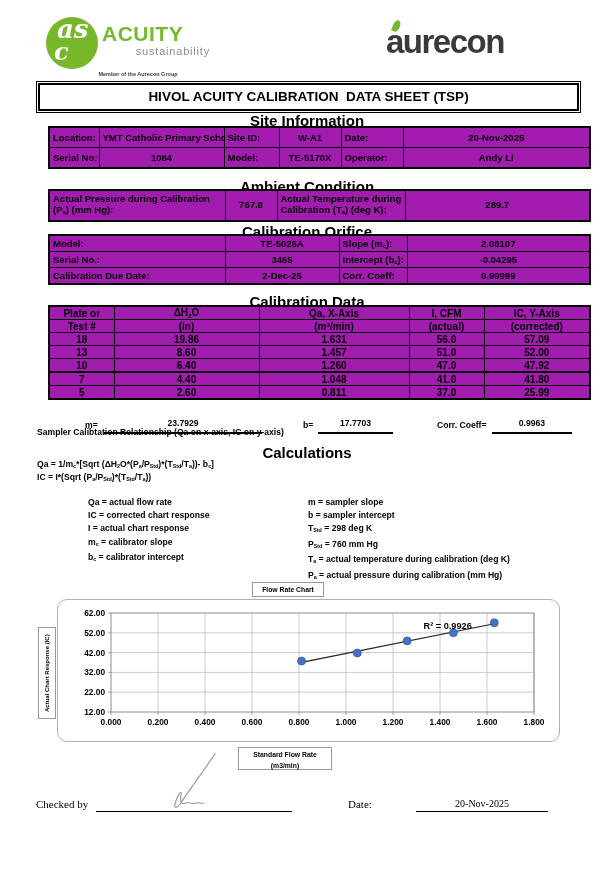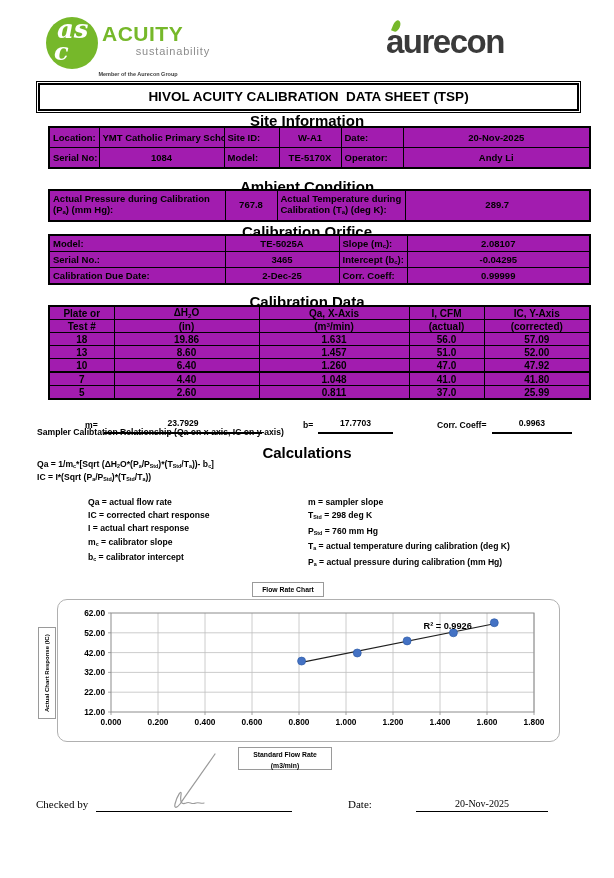--- a/index.html
+++ b/index.html
@@ -229,20 +229,21 @@
   <div class="formula" style="top:472px;">IC = I*(Sqrt (P<sub>a</sub>/P<sub>Std</sub>)*(T<sub>Std</sub>/T<sub>a</sub>))</div>
   <div class="defs defs-left">
     <div>Qa = actual flow rate</div>
     <div>IC = corrected chart response</div>
     <div>I = actual chart response</div>
     <div>m<sub>c</sub>  = calibrator slope</div>
     <div>b<sub>c</sub>  = calibrator intercept</div>
   </div>
   <div class="defs defs-right">
     <div>m = sampler slope</div>
+    <div>b  = sampler intercept</div>
     <div>T<sub>Std</sub> = 298 deg K</div>
     <div>P<sub>Std</sub> = 760 mm Hg</div>
     <div>T<sub>a</sub> = actual temperature during calibration (deg K)</div>
     <div>P<sub>a</sub> = actual pressure during calibration (mm Hg)</div>
   </div>
 
   <div class="chart-title-box">Flow Rate Chart</div>
   <div class="chart-ylabel-box">
     <span>Actual Chart Response (IC)</span>
   </div>

